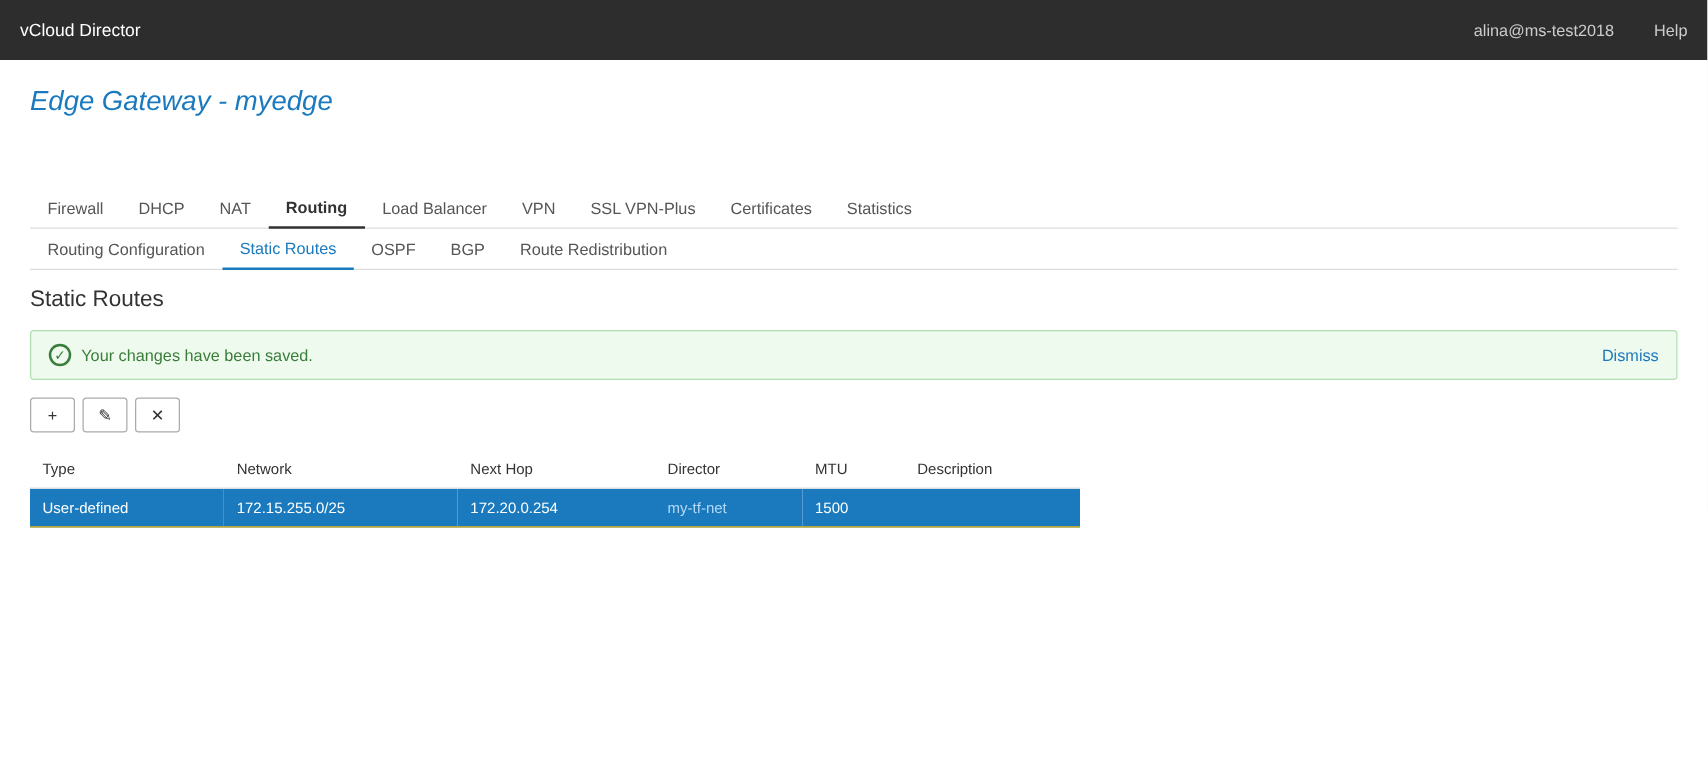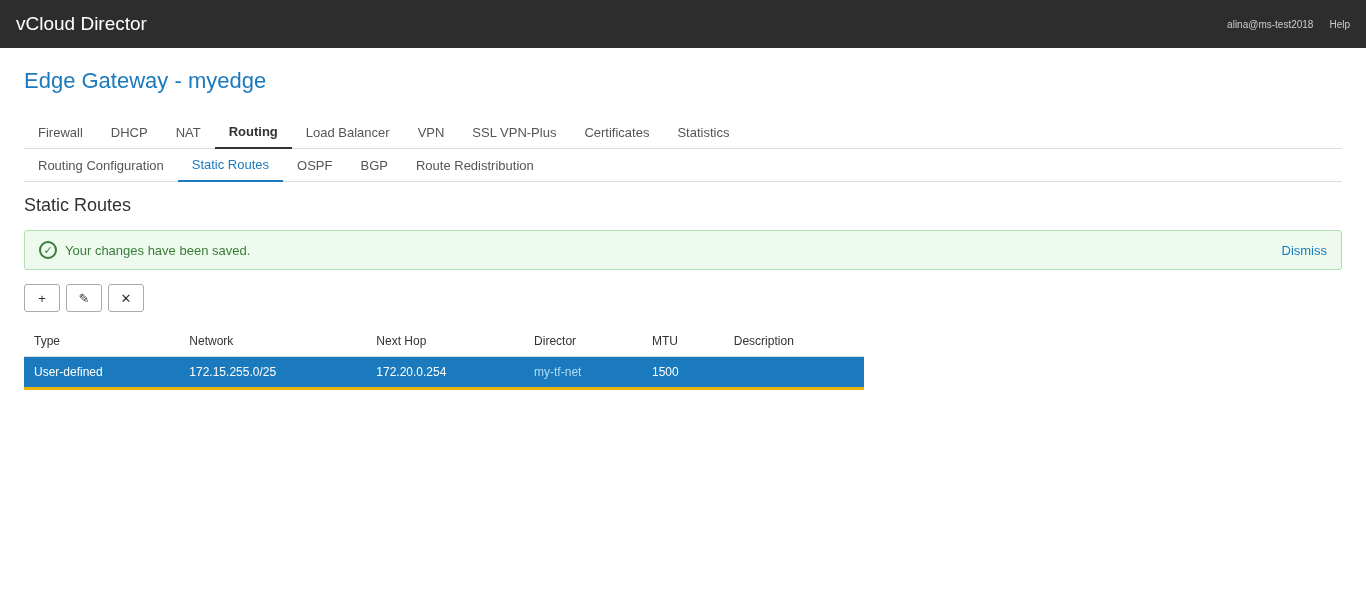--- a/index.html
+++ b/index.html
@@ -9,47 +9,48 @@
     .top-header {
       background: #2d2d2d;
       color: #fff;
       height: 48px;
       display: flex;
       align-items: center;
       justify-content: space-between;
       padding: 0 16px;
     }
     .top-header .app-title {
-      font-size: 19px;
+      font-size: 14px;
       font-weight: normal;
       color: #fff;
     }
     .top-header .user-area {
       display: flex;
       align-items: center;
-      gap: 16px;
-      font-size: 10px;
+      gap: 32px;
+      font-size: 13px;
     }
     .top-header .username { color: #ccc; }
     .top-header .help-link { color: #ccc; cursor: pointer; }
 
     
     .main-content {
       background: #fff;
       min-height: calc(613px - 48px);
       padding: 20px 24px;
       position: relative;
     }
 
     
     .page-title {
       font-size: 22px;
       font-weight: normal;
       color: #333;
-      margin-bottom: 2px;
+      margin-bottom: 36px;
+      font-style: italic;
     }
     .page-title span { color: #1a7abd; }
 
     
     .primary-nav {
       display: flex;
       align-items: flex-end;
       gap: 0;
       border-bottom: 1px solid #ddd;
       margin-bottom: 0;
@@ -167,21 +168,21 @@
     .data-table th {
       text-align: left;
       padding: 8px 10px;
       background: #fff;
       color: #333;
       font-weight: normal;
       border-bottom: 1px solid #ddd;
     }
     .data-table td {
       padding: 8px 10px;
-      border-bottom: 3px solid #eab308;
+      border-bottom: 1px solid #eab308;
     }
     .data-table tr.selected td {
       background: #1a7abd;
       color: #fff;
     }
     .data-table tr.selected td a {
       color: #b3d9f7;
     }
     .data-table td a {
       color: #1a7abd;

